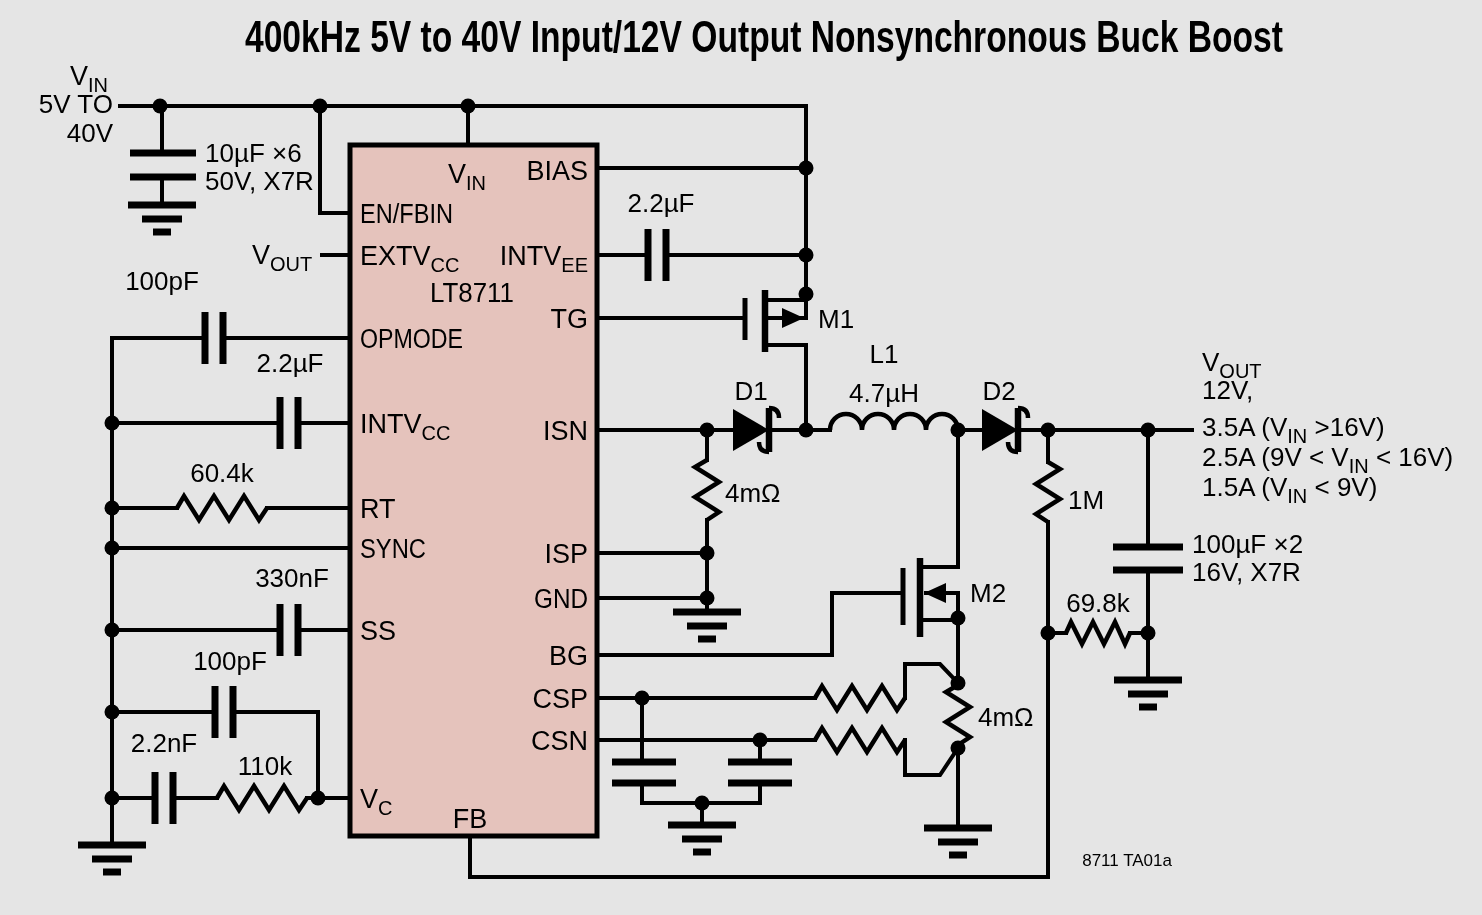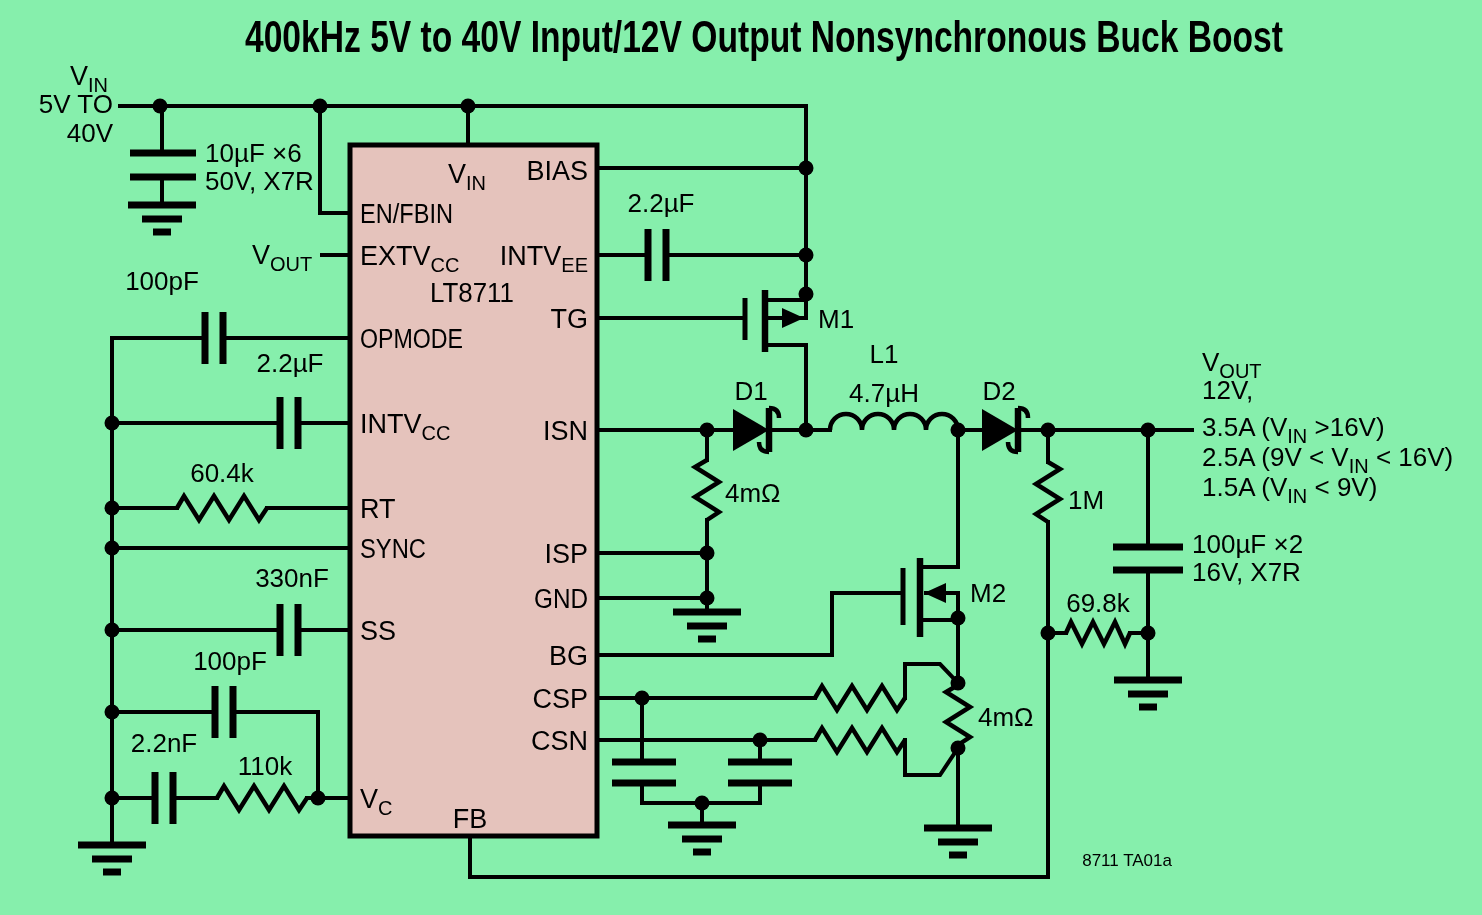--- a/index.html
+++ b/index.html
@@ -1,16 +1,16 @@
 <!DOCTYPE html>
 <html><head>
 <meta charset="utf-8">
 <style>
   html,body{margin:0;padding:0;background:#ffffff;}
-  .stage{position:relative;width:1482px;height:915px;background:#86efac;overflow:hidden;}
+  .stage{position:relative;width:1482px;height:915px;background:#e5e5e5;overflow:hidden;}
   svg{display:block;}
   text{font-family:"Liberation Sans","DejaVu Sans",sans-serif;fill:#000;}
   .ttl{font-size:44px;font-weight:700;}
   .lbl{font-size:26px;}
   .pin{font-size:27px;}
   .sub{font-size:20px;}
   .note{font-size:17px;}
   .mid{text-anchor:middle;}
   .end{text-anchor:end;}
   .w{fill:none;stroke:#000;stroke-width:4;stroke-linecap:square;}

